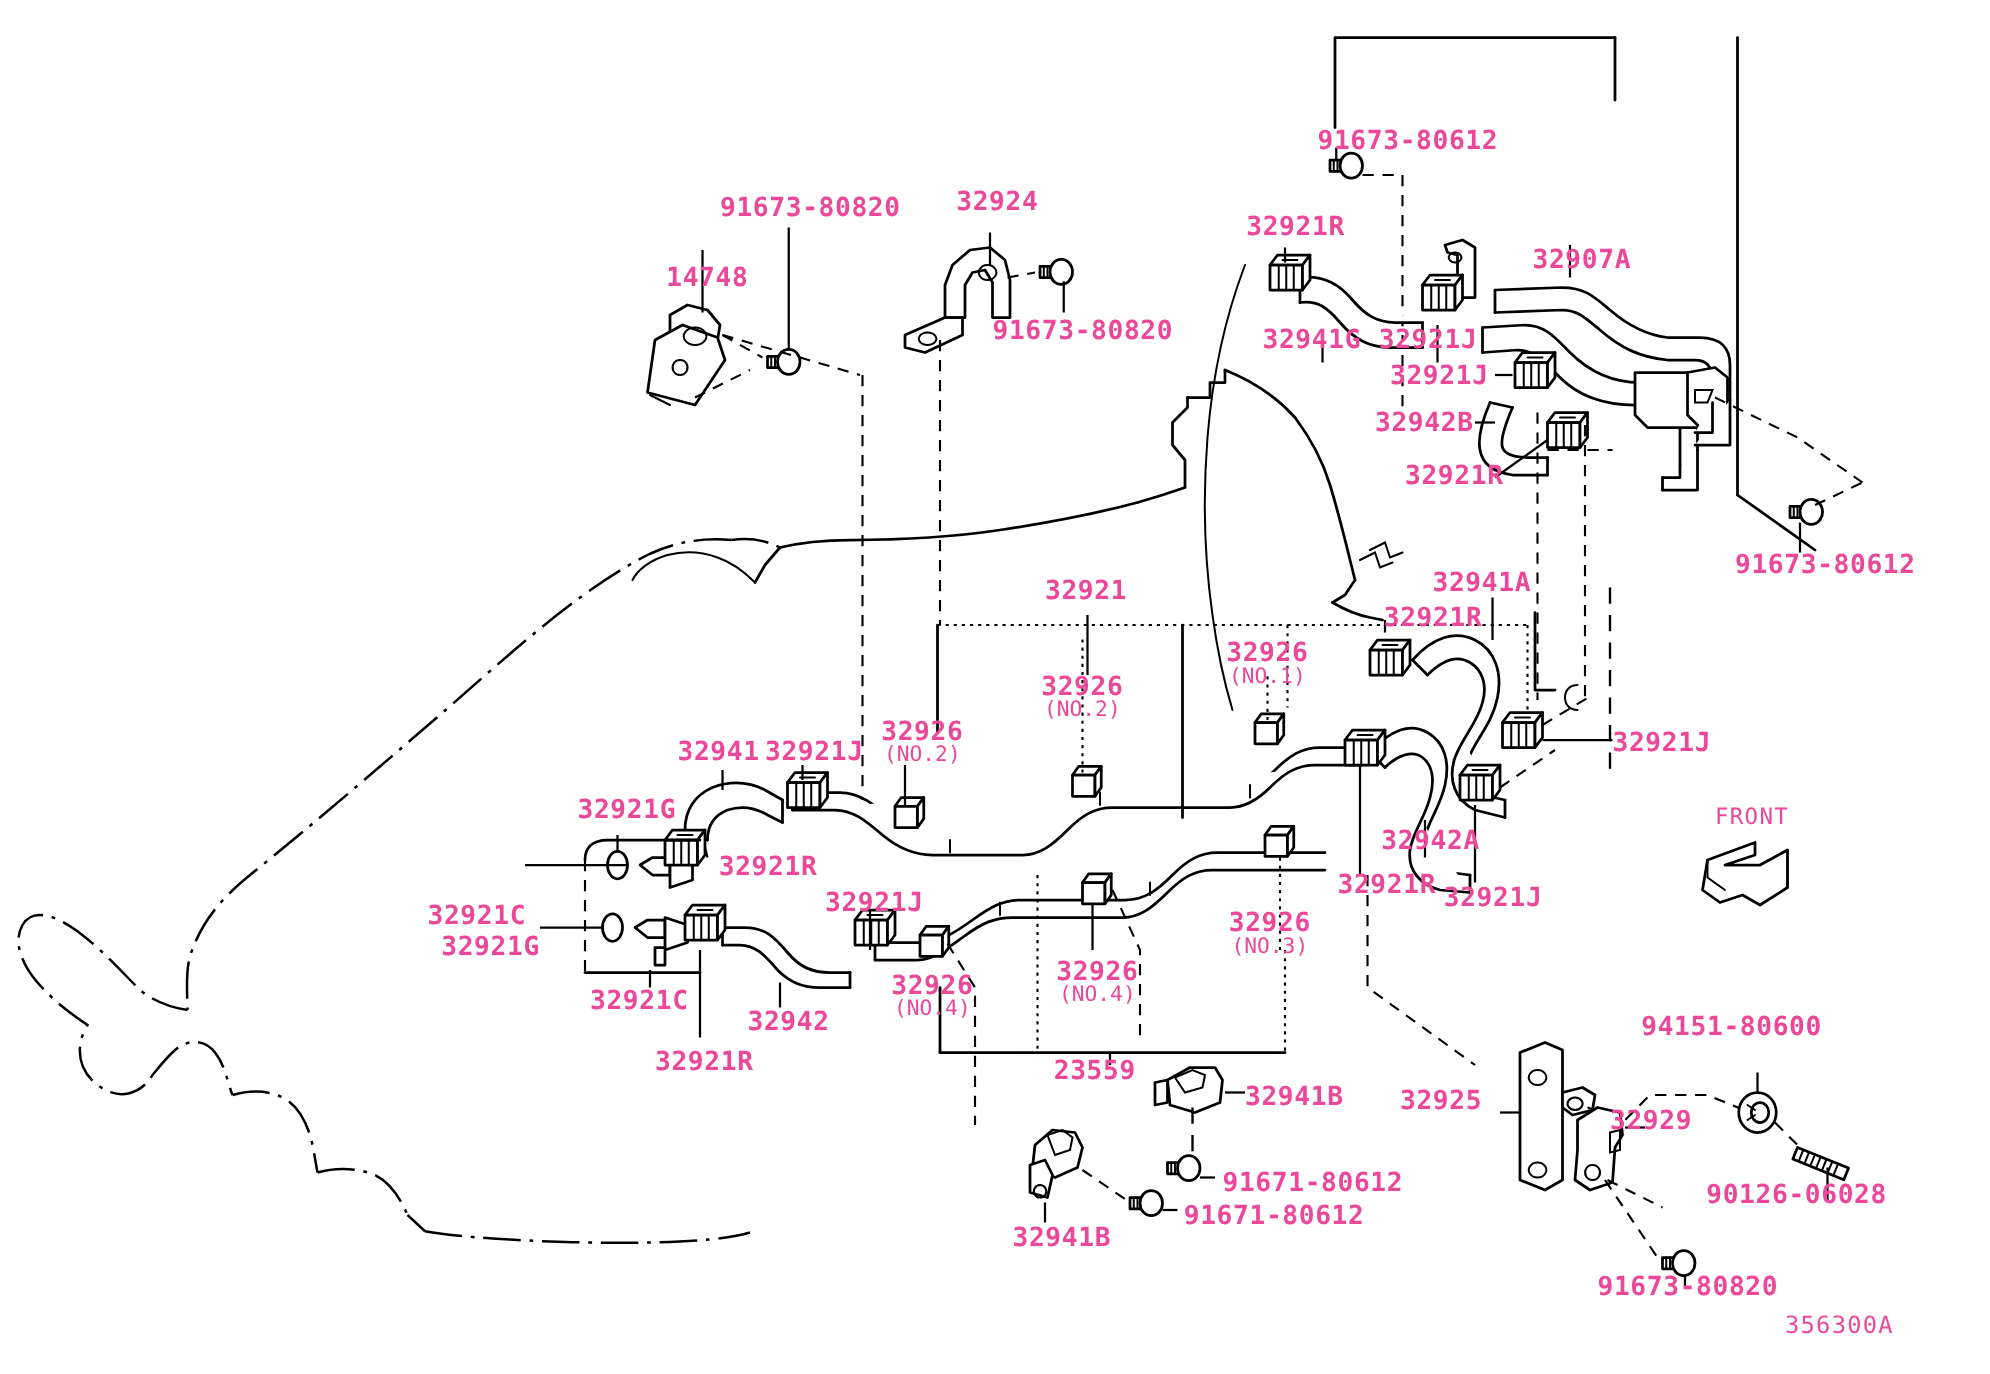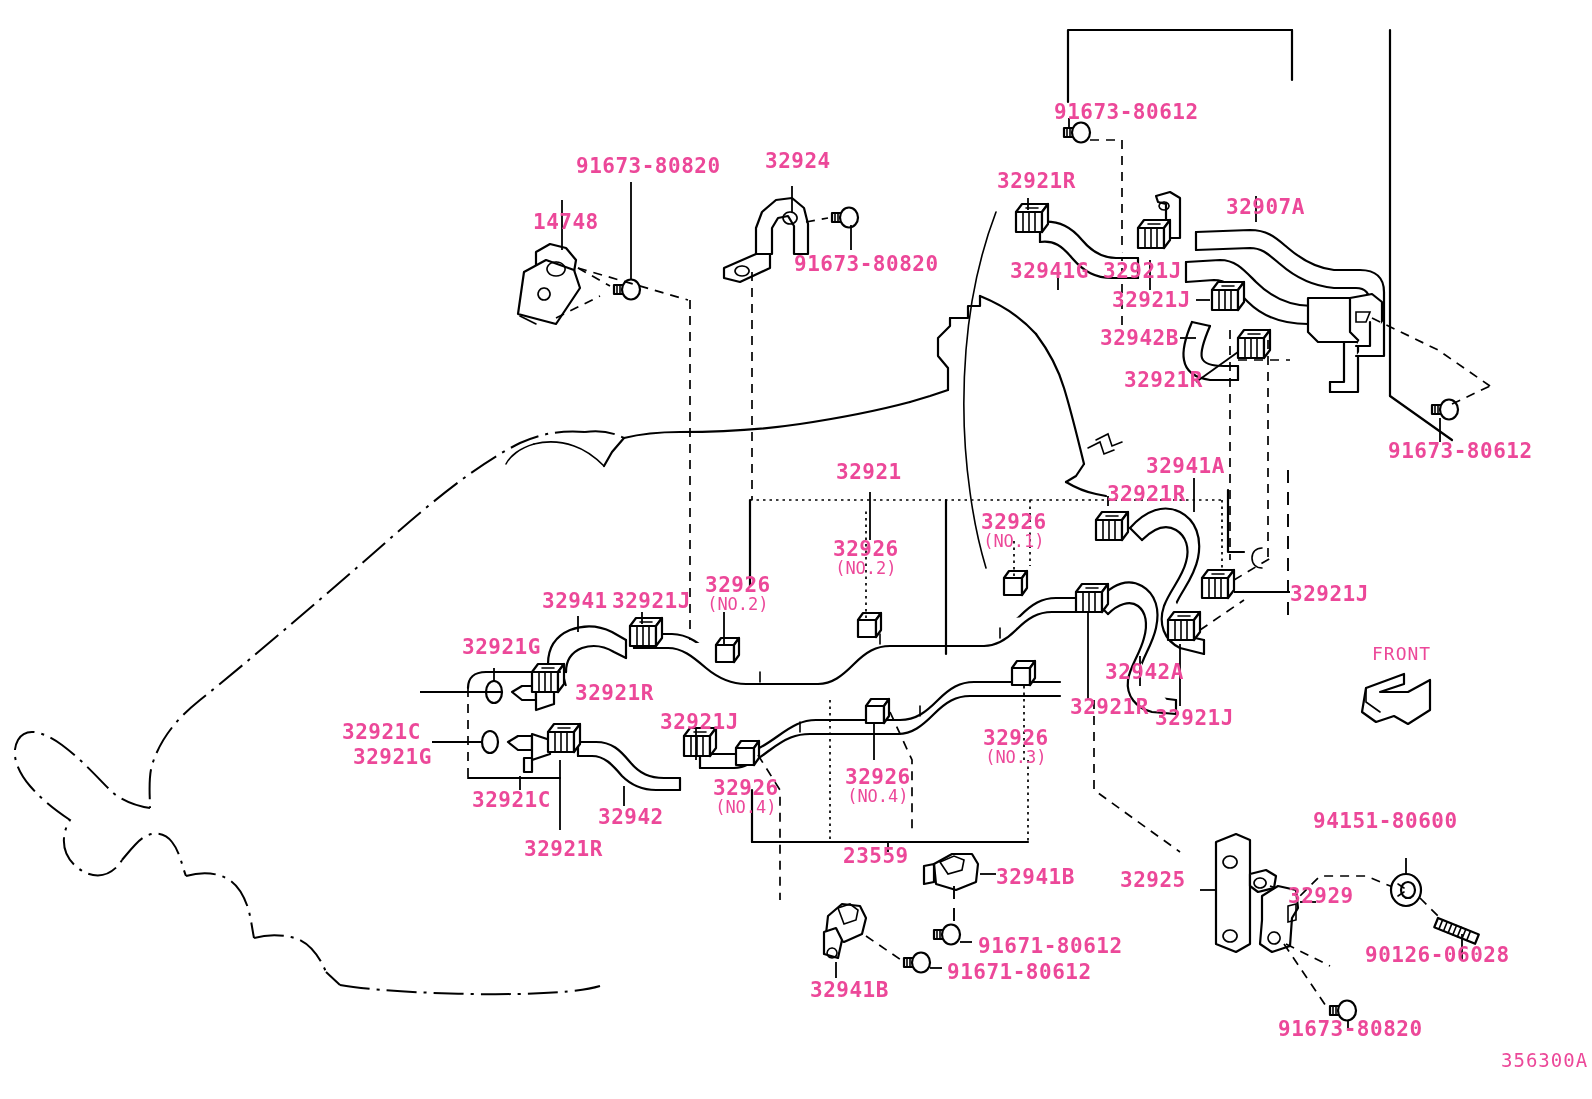--- a/index.html
+++ b/index.html
@@ -562,15 +562,15 @@
   <div class="lbl lbl-main" style="left:810px;top:979px;">32941B</div>
   <div class="lbl lbl-main" style="left:947px;top:961px;">91671-80612</div>
 
   <div class="lbl lbl-main" style="left:1120px;top:869px;">32925</div>
   <div class="lbl lbl-main" style="left:1313px;top:810px;">94151-80600</div>
   <div class="lbl lbl-main" style="left:1260px;top:885px;margin-left:28px;">32929</div>
   <div class="lbl lbl-main" style="left:1365px;top:944px;">90126-06028</div>
   <div class="lbl lbl-main" style="left:1278px;top:1018px;">91673-80820</div>
 
   <div class="lbl lbl-front" style="left:1372px;top:645px;">FRONT</div>
-  <div class="lbl lbl-code" style="left:1501px;top:1051px;">356300A</div>
+  <div class="lbl lbl-code" style="left:1428px;top:1051px;">356300A</div>
 
 </div>
 
 </body></html>

